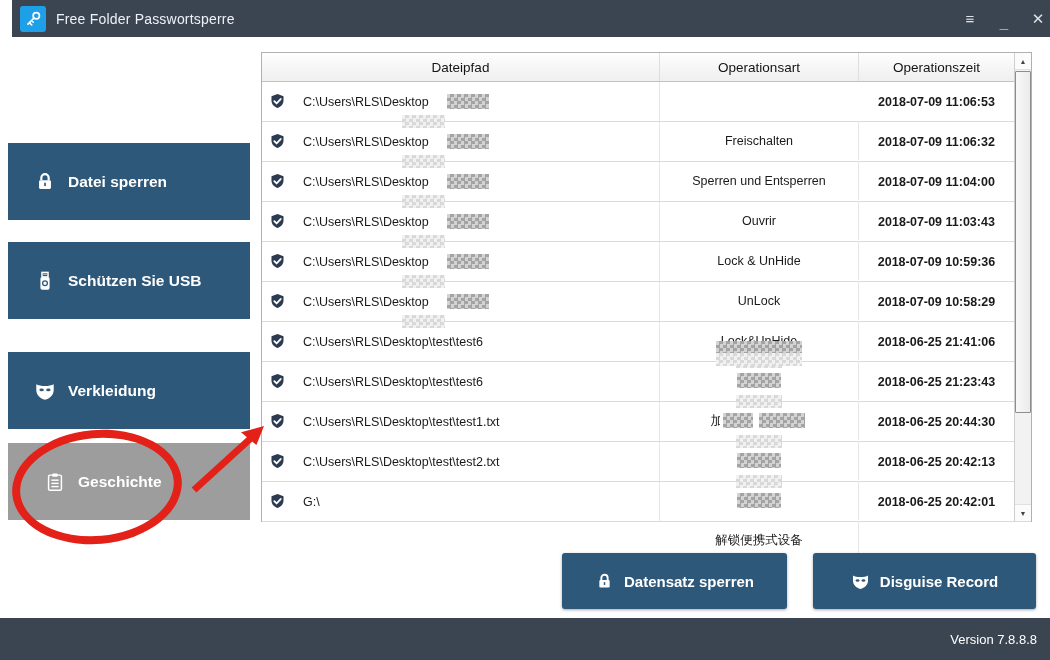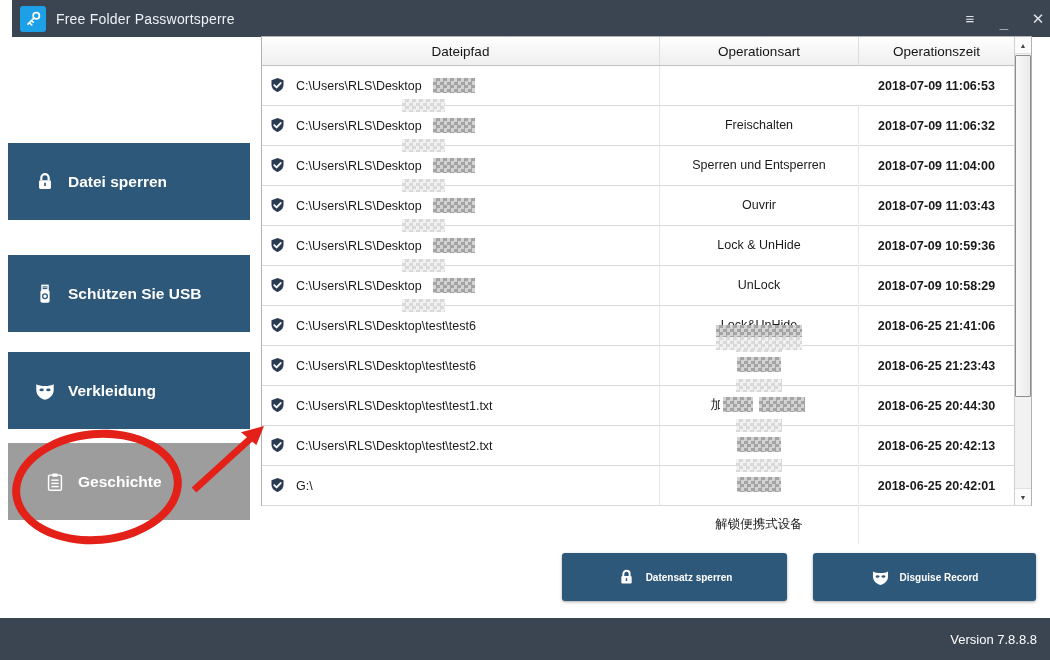--- a/index.html
+++ b/index.html
@@ -19,34 +19,34 @@
 
   
   .nav-btn { position:absolute; left:8px; width:242px; height:77px;
     background:var(--nav_button_bg); color:#fff; display:flex; align-items:center;
     padding-left:26px; gap:12px; }
   .nav-btn.active { background:var(--nav_button_active_bg);padding-left:36px; }
   .nav-btn .lbl { font-size:15.5px; font-weight:bold; }
   .nav-icon { width:22px; height:22px; flex:0 0 22px; }
 
   
-  .table { position:absolute; left:261px; top:36px; width:771px; height:470px;
+  .table { position:absolute; left:261px; top:52px; width:771px; height:470px;
     background:#fff; border:1px solid #b1b1b1; }
   .thead { display:flex; height:29px; background:linear-gradient(#fefefe,#efefef);
     border-bottom:1px solid #c2c2c2; }
   .hcell { display:flex; align-items:center; justify-content:center;
     font-size:13.5px; color:#141414; }
   .hcell:nth-child(1){ width:398px; border-right:1px solid #dedede; }
   .hcell:nth-child(2){ width:199px; border-right:1px solid #dedede; }
   .hcell:nth-child(3){ width:155px; }
 
   .trow { position:relative; display:flex; height:40px; border-bottom:1px solid #dadada;
     font-size:12.5px; color:#1a1a1a; }
   .cell { height:100%; display:flex; align-items:center; }
-  .c-path { width:398px; border-right:1px solid #e6e6e6; padding-left:7px; gap:10px; }
+  .c-path { width:398px; border-right:1px solid #e6e6e6; padding-left:7px; gap:17px; }
   .c-op   { width:199px; border-right:1px solid #e6e6e6; justify-content:center;margin-top:39px; }
   .c-time { width:155px; justify-content:center; font-weight:600; }
   .shield { width:17px; height:17px; display:flex; }
 
   
   .m-dark  { background:repeating-conic-gradient(#a4a4a4 0% 25%, #d3d3d3 0% 50%) 0 0/7px 7px; filter:blur(.5px); }
   .m-light { background:repeating-conic-gradient(#d9d9d9 0% 25%, #f1f1f1 0% 50%) 0 0/7px 7px; filter:blur(.5px); }
   .m-inline { display:inline-block; width:42px; height:15px; margin-left:1px; }
   .m-below-path { position:absolute; left:140px; top:33px; width:43px; height:13px; z-index:1; }
   .m-op { display:inline-block; height:15px; margin:0 3px; }
@@ -61,22 +61,22 @@
   .vscroll { position:absolute; top:0; right:0; bottom:0; width:17px; background:#f2f2f2;
     border-left:1px solid #cfcfcf; }
   .sb-btn { position:absolute; left:0; width:16px; height:17px; background:#fbfbfb;
     display:flex; align-items:center; justify-content:center; font-size:7px; color:#444; }
   .sb-btn.up { top:0; border-bottom:1px solid #e0e0e0; }
   .sb-btn.down { bottom:0; border-top:1px solid #e0e0e0; }
   .sb-thumb { position:absolute; left:0; top:18px; width:16px; height:342px;
     background:linear-gradient(90deg,#f8f8f8,#ebebeb); border:1px solid #8d8d8d; border-radius:1px; }
 
   
-  .action-btn { position:absolute; top:553px; height:48px; background:var(--action_button_bg);
-    color:#fff; font-weight:bold; font-size:10px; display:flex; align-items:center;
+  .action-btn { position:absolute; top:553px; height:56px; background:var(--action_button_bg);
+    color:#fff; font-weight:bold; font-size:15px; display:flex; align-items:center;
     justify-content:center; gap:10px; border:none; border-radius:3px;
     box-shadow:0 1px 3px rgba(0,0,0,.35); font-family:inherit; }
   .action-btn .nav-icon { width:19px; height:19px; flex:0 0 19px; }
   #btn-lock-record { left:562px; width:225px; }
   #btn-disguise    { left:813px; width:223px; }
 
   
   .statusbar { position:absolute; left:0; top:618px; width:1050px; height:42px;
     background:var(--statusbar_bg); display:flex; align-items:center;
     justify-content:flex-end; padding-right:13px; }
@@ -108,21 +108,21 @@
 
 <div class="nav-btn" style="top:143px">
   <svg class="nav-icon" viewBox="0 0 24 24">
     <path d="M8 10V7.5a4 4 0 0 1 8 0V10" fill="none" stroke="#fff" stroke-width="2.4"></path>
     <rect x="5.5" y="10" width="13" height="9.5" rx="1.5" fill="#fff"></rect>
     <rect x="11.1" y="12.8" width="1.8" height="3.6" fill="#2e587a"></rect>
   </svg>
   <span class="lbl">Datei sperren</span>
 </div>
 
-<div class="nav-btn" style="top:255px">
+<div class="nav-btn" style="top:242px">
   <svg class="nav-icon" viewBox="0 0 24 24">
     <rect x="8.7" y="2.6" width="6.6" height="4.9" fill="none" stroke="#fff" stroke-width="1.6"></rect>
     <rect x="10.3" y="3.9" width="1.2" height="1.6" fill="#fff"></rect>
     <rect x="12.5" y="3.9" width="1.2" height="1.6" fill="#fff"></rect>
     <rect x="7" y="7.5" width="10" height="14" rx="2" fill="#fff"></rect>
     <circle cx="12" cy="14.5" r="2.6" fill="none" stroke="#2e587a" stroke-width="1.4"></circle>
   </svg>
   <span class="lbl">Schützen Sie USB</span>
 </div>
 

